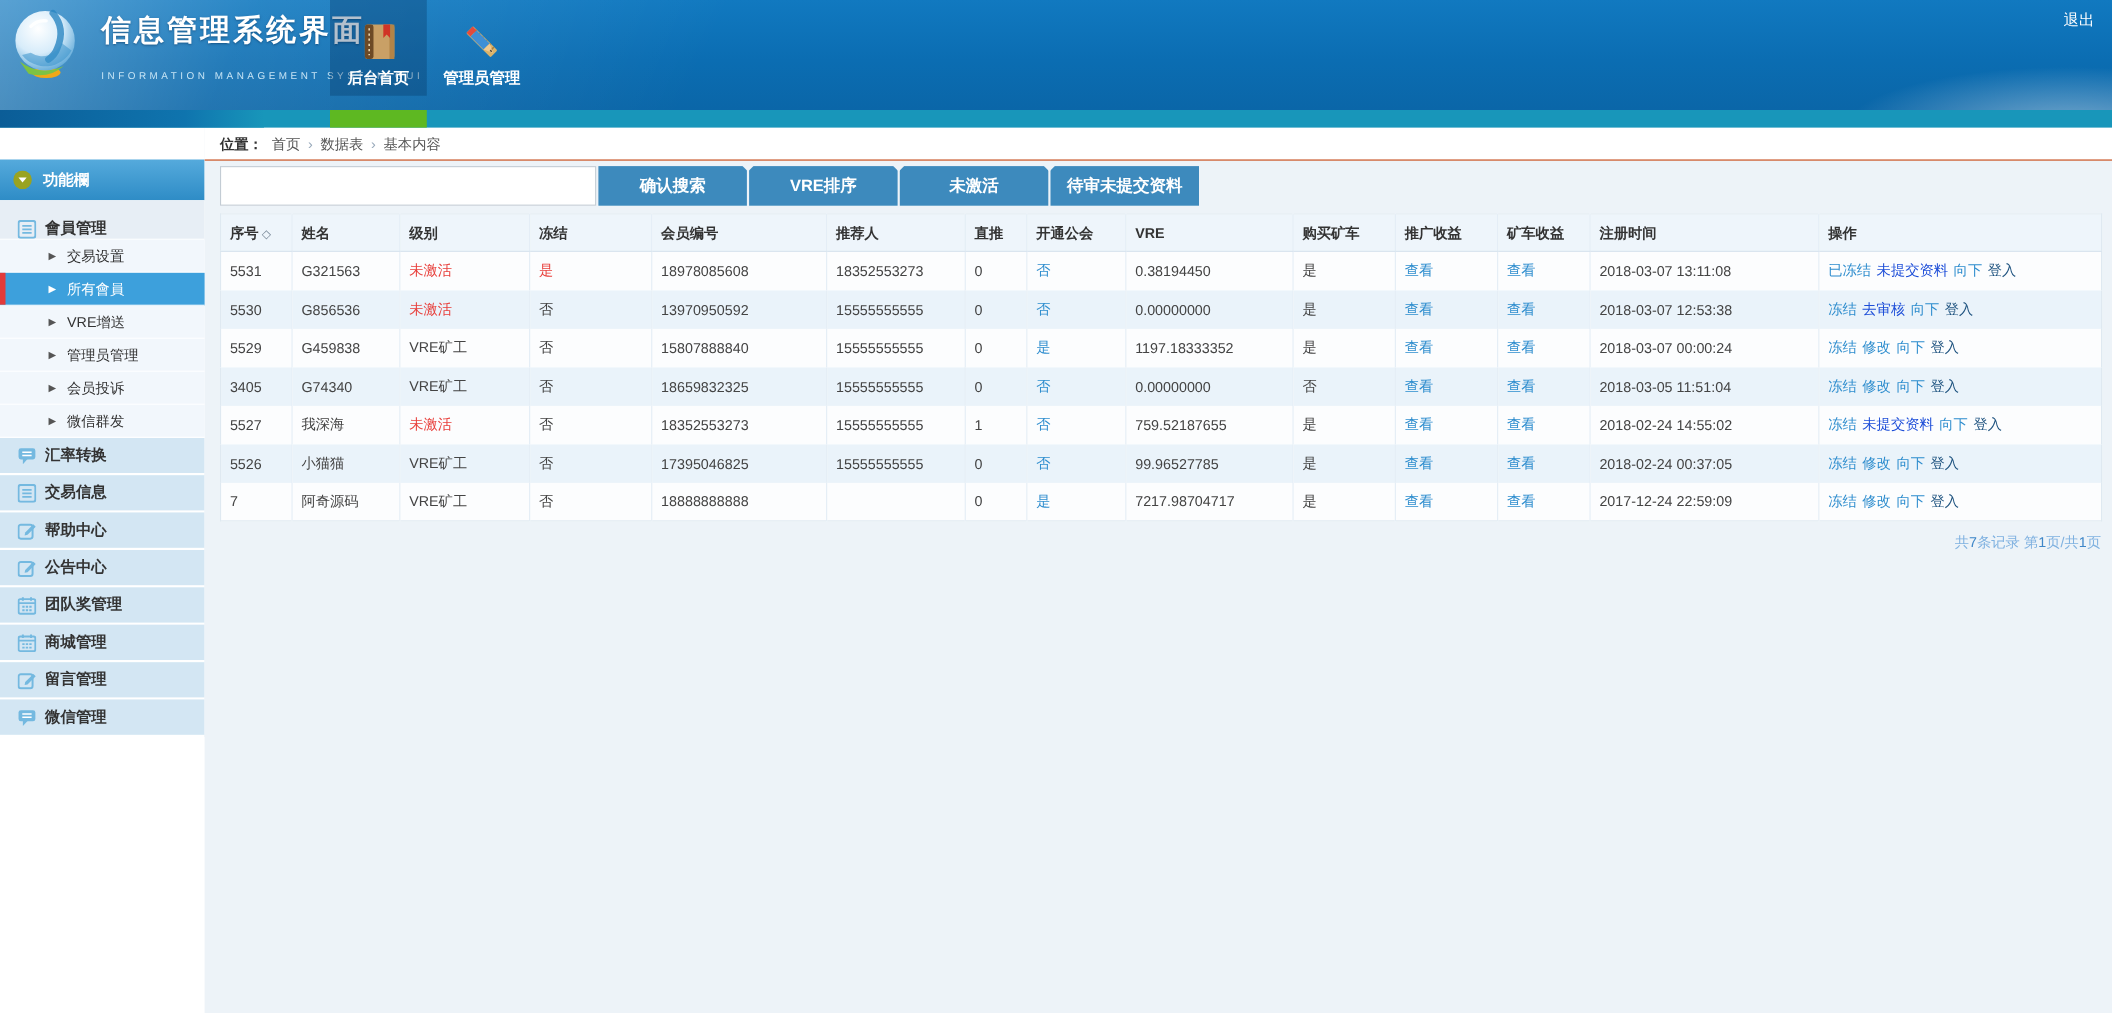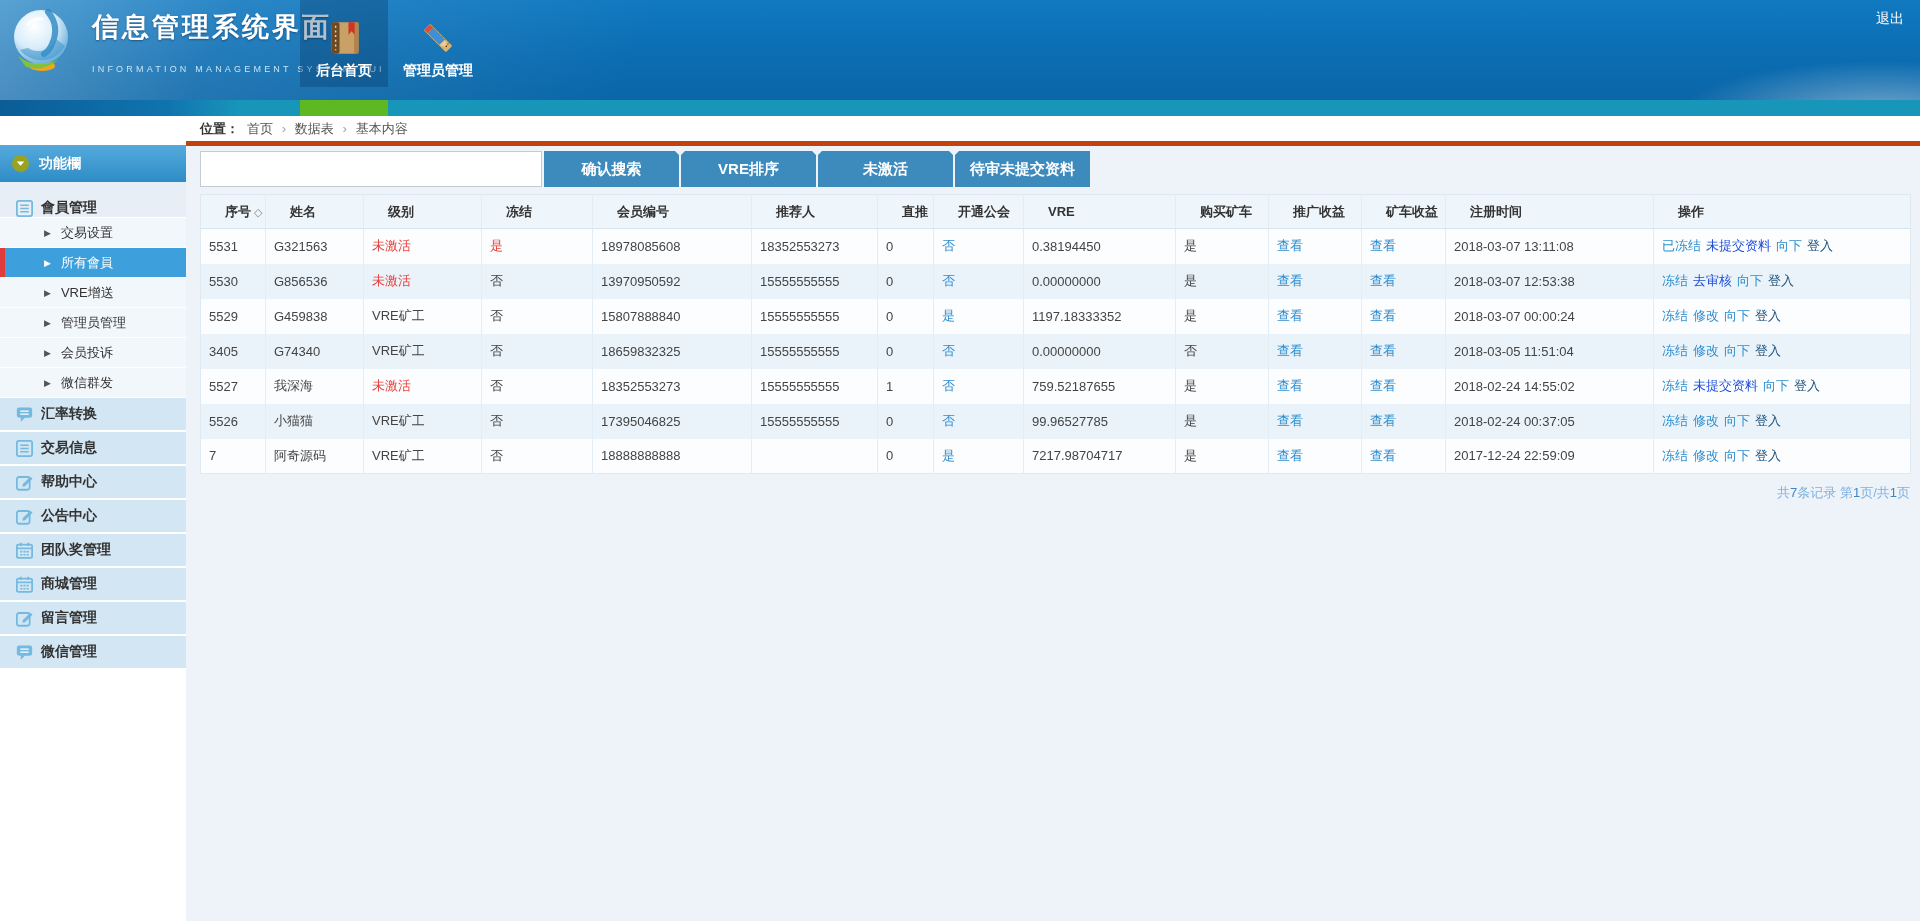--- a/index.html
+++ b/index.html
@@ -54,22 +54,22 @@
     border-bottom:1px solid #fff; color:#333; font-size:13px; cursor:pointer; position:relative; }
   .sub-arrow { margin:0 10px 0 44px; font-size:9px; color:#555; }
   .sub-item.active { background:#3da0dc; color:#fff; }
   .sub-item.active .sub-arrow { color:#fff; }
   .sub-item.active::before { content:""; position:absolute; left:0; top:0; width:5px; height:100%; background:#e23b3b; }
   .side-item { height:34px; display:flex; align-items:center; background:#d3e6f3;
     border-bottom:2px solid #fff; color:#333; font-size:14px; font-weight:bold; cursor:pointer; }
   .side-item .s-icon { margin:0 8px 0 16px; }
 
   
-  .crumb-bar { height:30px; background:#fff; border-bottom:5px solid #c2410c;
-    display:flex; align-items:center; padding-left:14px; font-size:13px;font-family:Liberation Mono, monospace; }
+  .crumb-bar { height:30px; background:#fff; border-bottom:1px solid #c2410c;
+    display:flex; align-items:center; padding-left:14px; font-size:13px; }
   .crumb-prefix { color:#333; font-weight:bold; margin-right:8px; }
   .crumb-item { color:#555; }
   .crumb-sep { color:#9ab; margin:0 7px; }
 
   
   .content { padding:5px 10px 0 14px; }
   .toolbar { display:flex; margin-top:0; }
   .search-input { width:342px; height:36px; border:1px solid #c3ccd4; background:#fff;
     padding:0 8px; font-size:14px; outline:none; }
   .btn-row { display:flex; margin-left:0; }
@@ -77,21 +77,21 @@
     background:#3d8abd; color:#fff; font-size:15px; font-weight:bold; cursor:pointer;
     font-family:inherit; }
   .tool-btn.notch::before { content:""; position:absolute; left:-6px; top:0;
     border-left:5px solid transparent; border-right:5px solid transparent; border-top:5px solid #edf3f8; }
   .stats-line { margin-top:9px; font-size:13px; color:#333; }
   .stats-line b { font-weight:normal; }
 
   
   .member-table { margin-top:7px; border-collapse:collapse; table-layout:fixed; width:1710px;
     background:#fff; border:1px solid #dfe9f1; }
-  .member-table th { height:34px; text-align:left; padding-left:24px; font-size:13px; color:#333;
+  .member-table th { height:34px; text-align:left; padding-left:8px; font-size:13px; color:#333;
     background:#eef5fb; border-right:1px solid #e3edf5; border-bottom:1px solid #d8e4ee; font-weight:bold; }
   .member-table td { height:35px; padding-left:8px; font-size:13px; color:#444;
     border-right:1px solid #e3edf5; white-space:nowrap; overflow:hidden; }
   .member-table th:last-child, .member-table td:last-child { border-right:none; }
   .member-table tr.odd  td { background:#fcfdfe; }
   .member-table tr.even td { background:#eaf3fa; }
   .sort-glyph { color:#7a8a99; font-size:11px; margin-left:3px; }
   .c-red { color:#e8403c; }
   .c-link { color:#2e8dce; cursor:pointer; }
   .c-red-link { color:#1d4ed8; cursor:pointer; }

